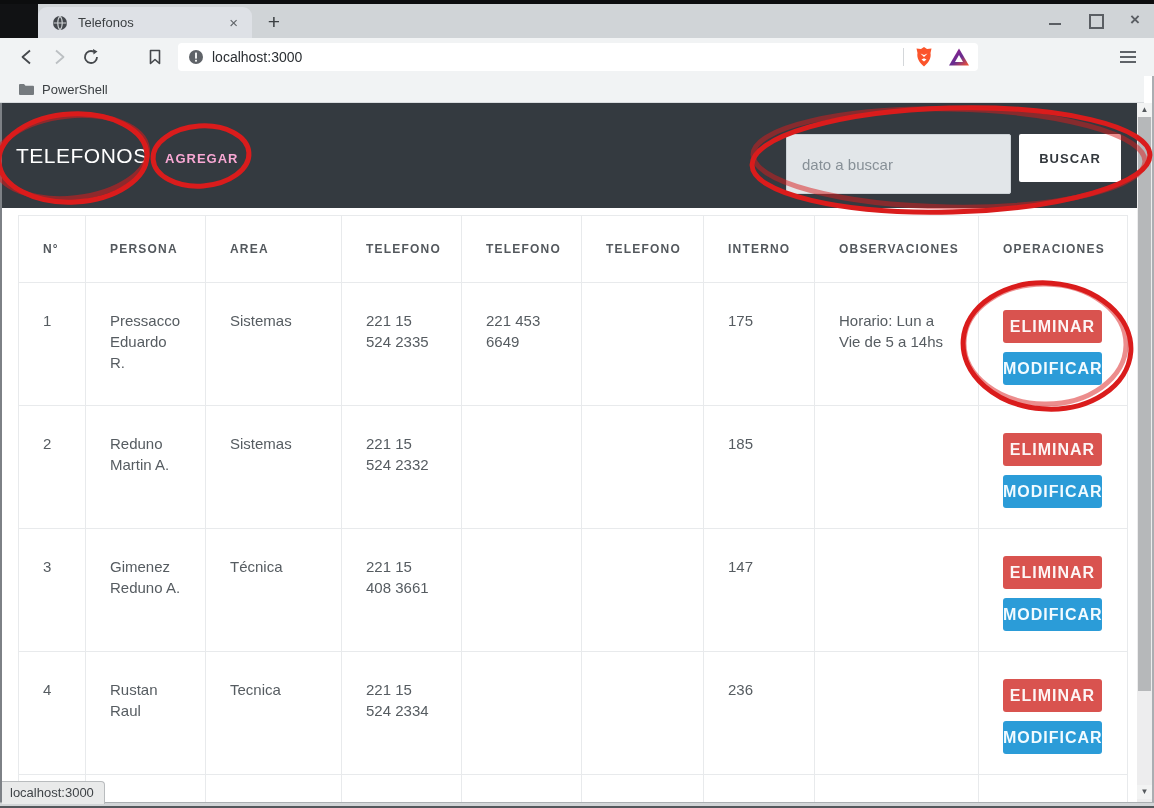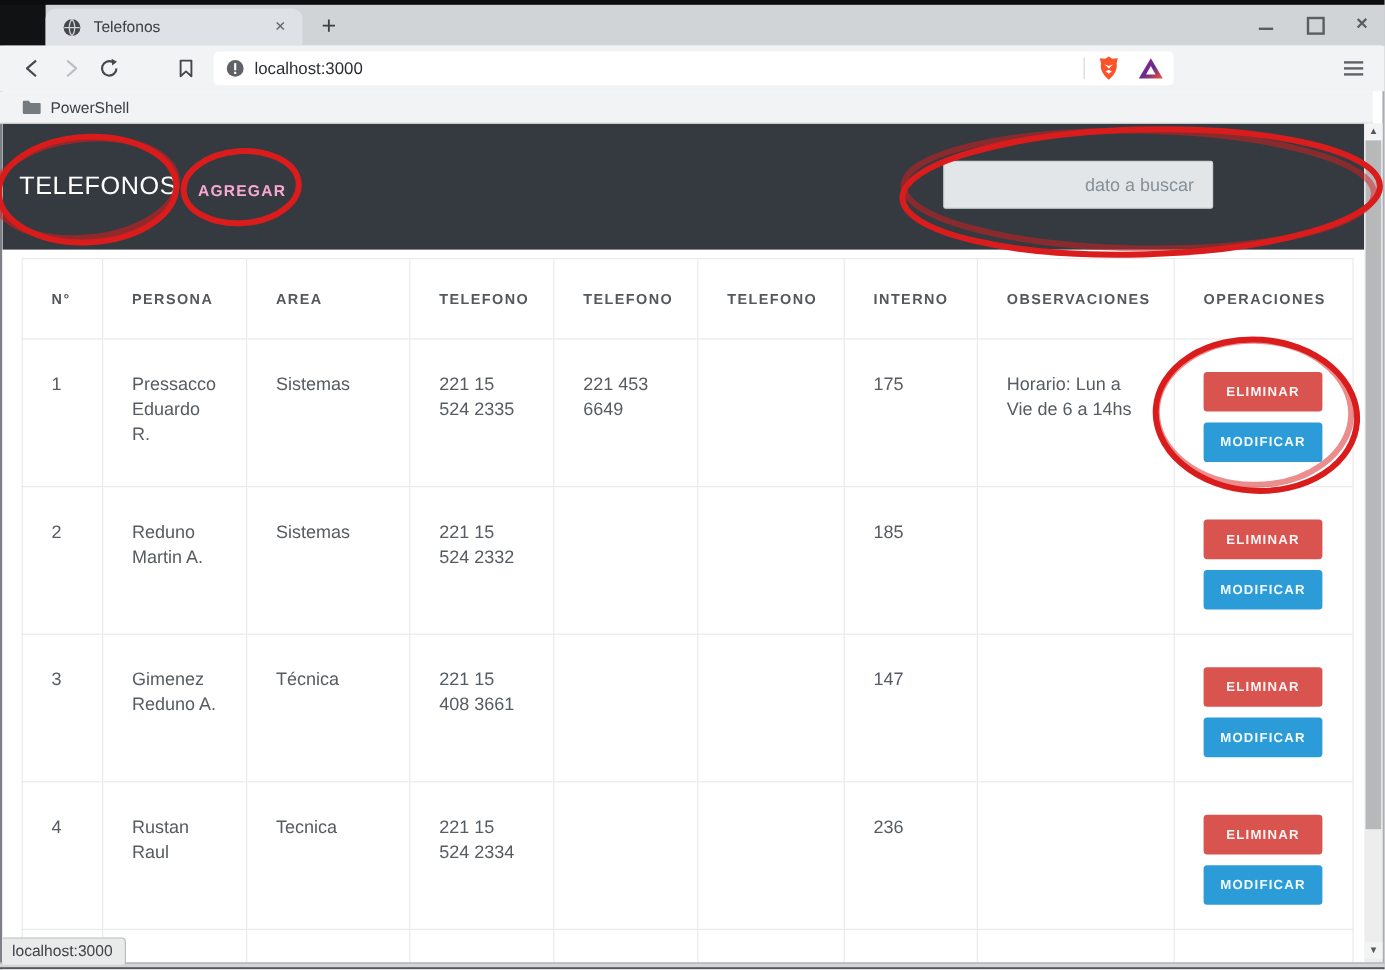--- a/index.html
+++ b/index.html
@@ -39,42 +39,42 @@
                   border-bottom:1px solid #d8dbde; display:flex; align-items:center; padding-left:18px; }
   .bm-label { font-size:13px; color:#3c4043; margin-left:8px; }
 
   
   .page { position:absolute; top:103px; left:2px; width:1135px; height:699px; background:#fff; overflow:hidden; }
 
   .navbar { position:absolute; top:0; left:0; width:1135px; height:105px; background:#343a40; }
   .brand { position:absolute; left:14px; top:41px; font-size:21px; letter-spacing:0.5px; color:#ffffff; }
   .menu-link { position:absolute; left:163px; top:48px; font-size:13px; letter-spacing:1px;
                color:#f9a8d4; text-decoration:none; font-weight:bold; }
-  .search-input { position:absolute; left:784px; top:31px; width:225px; height:40px; background:#e2e6e9;
+  .search-input { position:absolute; left:784px; top:31px; width:225px; height:60px; background:#e2e6e9;
                   border:1px solid #ccd2d6; border-radius:2px; padding:0 15px; font-size:15px;
-                  color:#474d52; font-family:"Liberation Sans",sans-serif;text-align:right; }
+                  color:#474d52; font-family:"Liberation Sans",sans-serif; }
   .search-input::placeholder { color:#879097; }
   .buscar-btn { position:absolute; left:1017px; top:31px; width:102px; height:48px; background:#ffffff;
                 border:none; border-radius:2px; font-size:13px; font-weight:bold; letter-spacing:1px;
                 color:#33383d; font-family:"Liberation Sans",sans-serif; cursor:pointer; }
 
   table.phones { position:absolute; left:16px; top:112px; width:1109px; border-collapse:collapse; table-layout:fixed; }
   table.phones col:nth-child(1){width:67px;} table.phones col:nth-child(2){width:120px;}
   table.phones col:nth-child(3){width:136px;} table.phones col:nth-child(4){width:120px;}
   table.phones col:nth-child(5){width:120px;} table.phones col:nth-child(6){width:122px;}
   table.phones col:nth-child(7){width:111px;} table.phones col:nth-child(8){width:164px;}
   table.phones col:nth-child(9){width:149px;}
   table.phones th, table.phones td { border:1px solid #e8eaec; text-align:left; }
   table.phones th { height:67px; font-size:12px; font-weight:bold; letter-spacing:1.2px;
                     color:#53585d; padding-left:24px; vertical-align:middle; }
   table.phones td { height:123px; vertical-align:top; padding:27px 18px 10px 24px; font-size:15px;
                     color:#565c61; line-height:21px; white-space:pre-line; }
   td.ops { padding-top:24px; }
   .btn { display:block; width:99px; height:33px; border:none; border-radius:3px; margin:0 0 9px 0;
-         font-size:11px; font-weight:bold; letter-spacing:1px; color:#fdf5f5; cursor:pointer;
+         font-size:16px; font-weight:bold; letter-spacing:1px; color:#fdf5f5; cursor:pointer;
          font-family:"Liberation Sans",sans-serif; }
   .btn-del { background:#d9534f; }
   .btn-mod { background:#2b9cd8; color:#f2fbff; }
 
   
   .scrollbar { position:absolute; left:1137px; top:103px; width:15px; height:699px; background:#ededee; }
   .sb-arrow { position:absolute; left:0; width:15px; height:14px; font-size:8px; color:#55595d;
               text-align:center; line-height:14px; background:#f2f3f3; }
   .sb-up { top:0; } .sb-down { bottom:3px; }
   .sb-thumb { position:absolute; left:1px; top:14px; width:13px; height:574px; background:#b6b8ba; }
@@ -176,20 +176,21 @@
       <path d="M1 2 a1 1 0 0 1 1-1 h4 l1.5 1.8 H15 a1 1 0 0 1 1 1 V11 a1 1 0 0 1 -1 1 H2 a1 1 0 0 1 -1-1 Z" fill="#757a7e"></path>
     </svg>
     <span class="bm-label">PowerShell</span>
   </div>
 
   <div class="page">
     <div class="navbar">
       <div class="brand">TELEFONOS</div>
       <a class="menu-link">AGREGAR</a>
       <input class="search-input" type="text" placeholder="dato a buscar" style="">
+      <button class="buscar-btn">BUSCAR</button>
     </div>
 
     <table class="phones">
       <colgroup>
           <col>
           <col>
           <col>
           <col>
           <col>
           <col>
@@ -217,21 +218,21 @@
 Eduardo
 R.</td>
             <td>Sistemas</td>
             <td>221 15
 524 2335</td>
             <td>221 453
 6649</td>
             <td></td>
             <td>175</td>
             <td>Horario: Lun a
-Vie de 6 a 14hs</td>
+Vie de 5 a 14hs</td>
             <td class="ops"><button class="btn btn-del">ELIMINAR</button><button class="btn btn-mod">MODIFICAR</button></td>
           </tr>
           <tr>
             <td>2</td>
             <td>Reduno
 Martin A.</td>
             <td>Sistemas</td>
             <td>221 15
 524 2332</td>
             <td></td>

